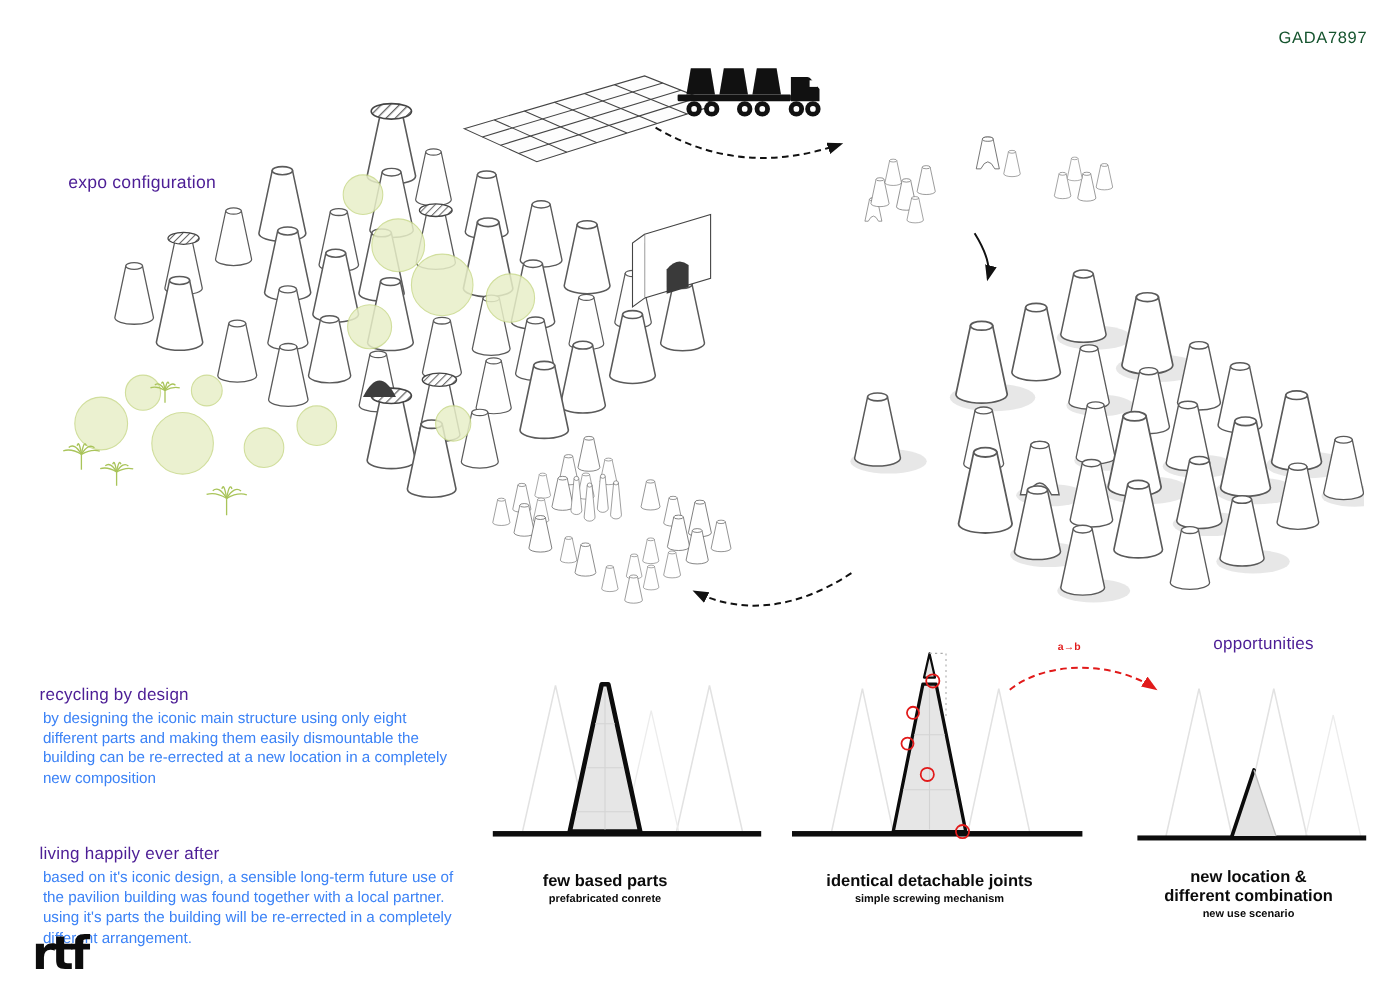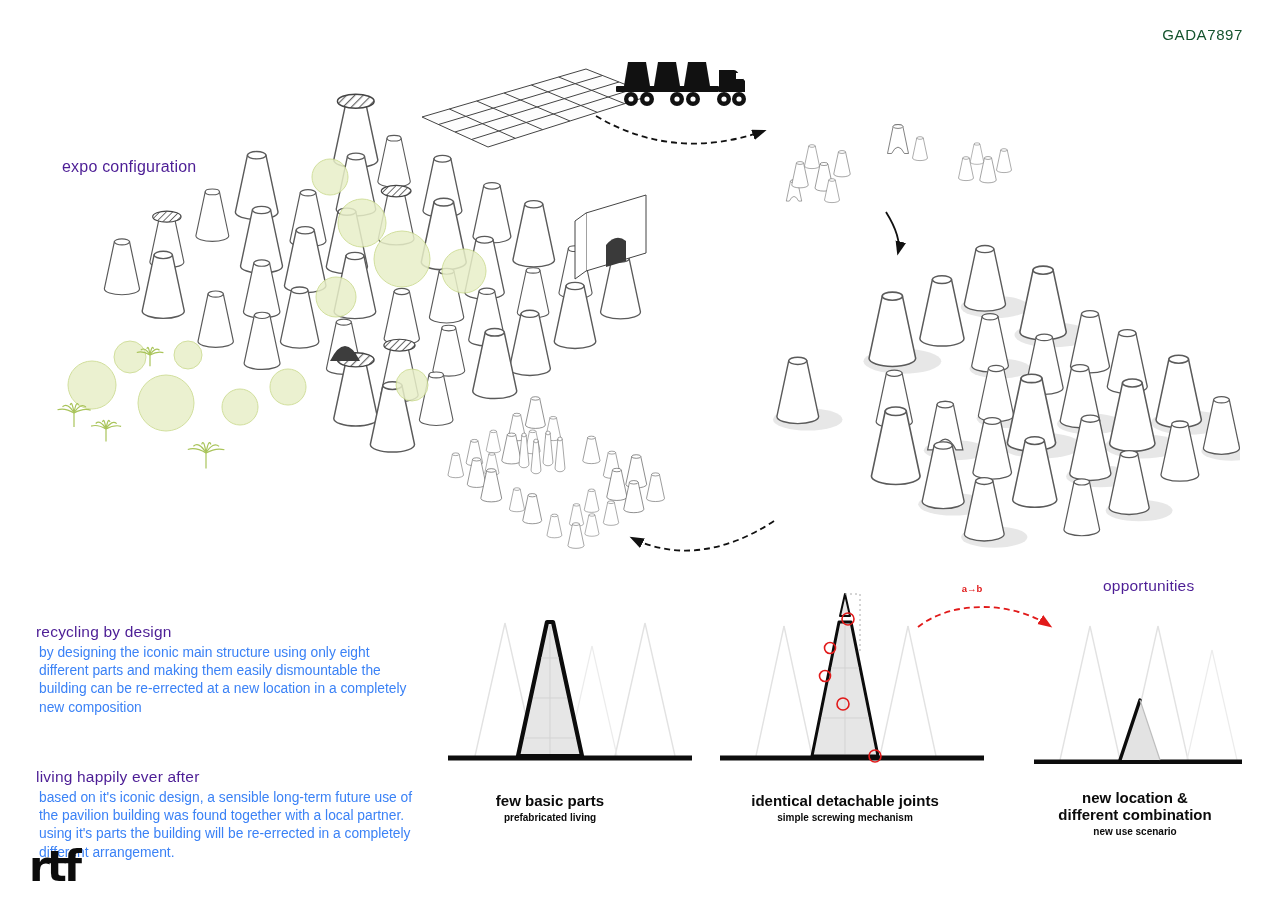--- a/index.html
+++ b/index.html
@@ -635,22 +635,22 @@
     <path d="M62 14 L32 148 M62 14 L92 148" stroke="#e2e2e2" stroke-width="1.4" fill="none"></path>
     <path d="M130 14 L100 148 M130 14 L160 148" stroke="#e2e2e2" stroke-width="1.4" fill="none"></path>
     <path d="M184 38 L159 148 M184 38 L209 148" stroke="#ececec" stroke-width="1.2" fill="none"></path>
     <rect x="6" y="147.5" width="208" height="5" fill="#0d0d0d"></rect>
     <path d="M92 148 L112 88 L132 148 Z" fill="#e3e3e3" stroke="none"></path>
     <path d="M92 148 L112 88" stroke="#0c0c0c" stroke-width="3.4" stroke-linecap="round" fill="none"></path>
     <path d="M112 88 L132 148" stroke="#bdbdbd" stroke-width="1.2" fill="none"></path>
   </svg>
 
   <div class="step-label" style="left:430px;width:240px;top:793px">
-    <div class="st">few basic parts</div>
-    <div class="ss">prefabricated living</div>
+    <div class="st">few based parts</div>
+    <div class="ss">prefabricated conrete</div>
   </div>
   <div class="step-label" style="left:1017px;width:236px;top:790px">
     <div class="st">new location &amp;
 different combination</div>
     <div class="ss">new use scenario</div>
   </div>
   <div class="step-label" style="left:725px;width:240px;top:793px">
     <div class="st">identical detachable joints</div>
     <div class="ss">simple screwing mechanism</div>
   </div>

